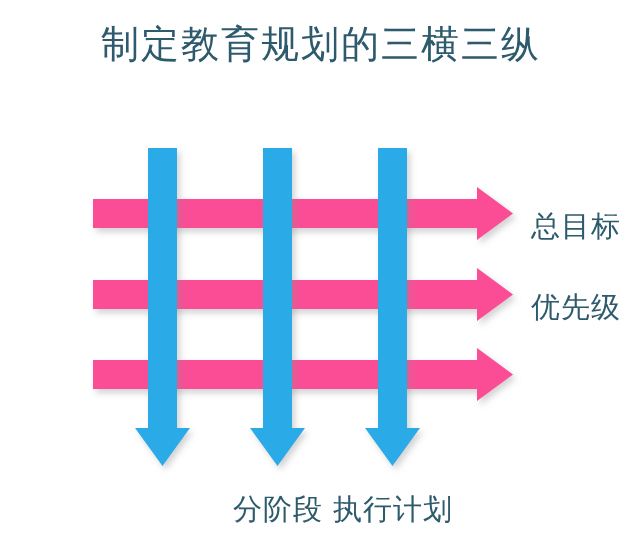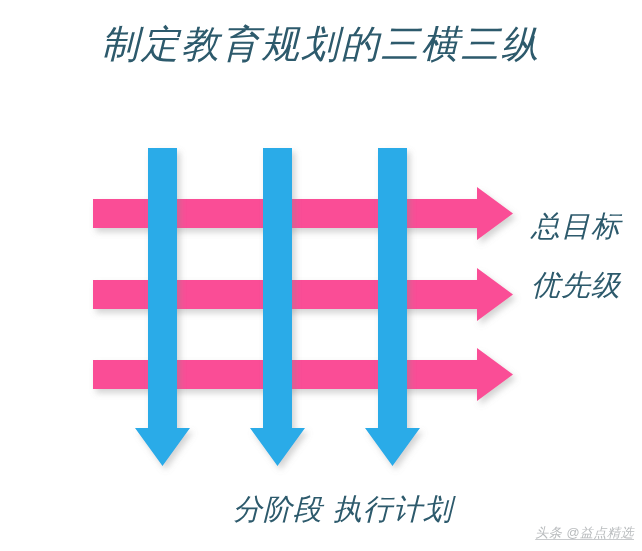--- a/index.html
+++ b/index.html
@@ -14,21 +14,20 @@
     overflow: hidden;
     position: relative;
   }
 
   #stage {
     position: absolute;
     left: 0; top: 0;
     width: 642px;
     height: 551px;
     background: #ffffff;
-    font-style: italic;
   }
 
   
   #title {
     position: absolute;
     left: 0;
     top: 16px;
     width: 642px;
     text-align: center;
     font-size: 38px;
@@ -54,21 +53,21 @@
     left: 531px;
     width: 110px;
     text-align: left;
     font-size: 29px;
     line-height: 34px;
     color: #2d5a6c;
     white-space: nowrap;
     letter-spacing: 1px;
   }
   #row-label-0 { top: 197px; margin-top: 12px; }
-  #row-label-1 { top: 268px; }
+  #row-label-1 { top: 290px; }
   #row-label-2 { top: 358px; }
 
   
   .col-label {
     position: absolute;
     top: 490px;
     width: 140px;
     text-align: center;
     font-size: 29px;
     line-height: 38px;
@@ -128,15 +127,14 @@
       <polygon fill="#29abe8" points="378,148 407,148 407,428 420,428 392.5,466 365,428 378,428"></polygon>
     </g>
   </svg>
 
   <div class="row-label" id="row-label-0">总目标</div>
   <div class="row-label" id="row-label-1">优先级</div>
 
   <div class="col-label" id="col-label-2">执行计划</div>
   <div class="col-label" id="col-label-1">分阶段</div>
 
-  <div id="watermark">头条 @益点精选</div>
 
 </div>
 
 </body></html>

